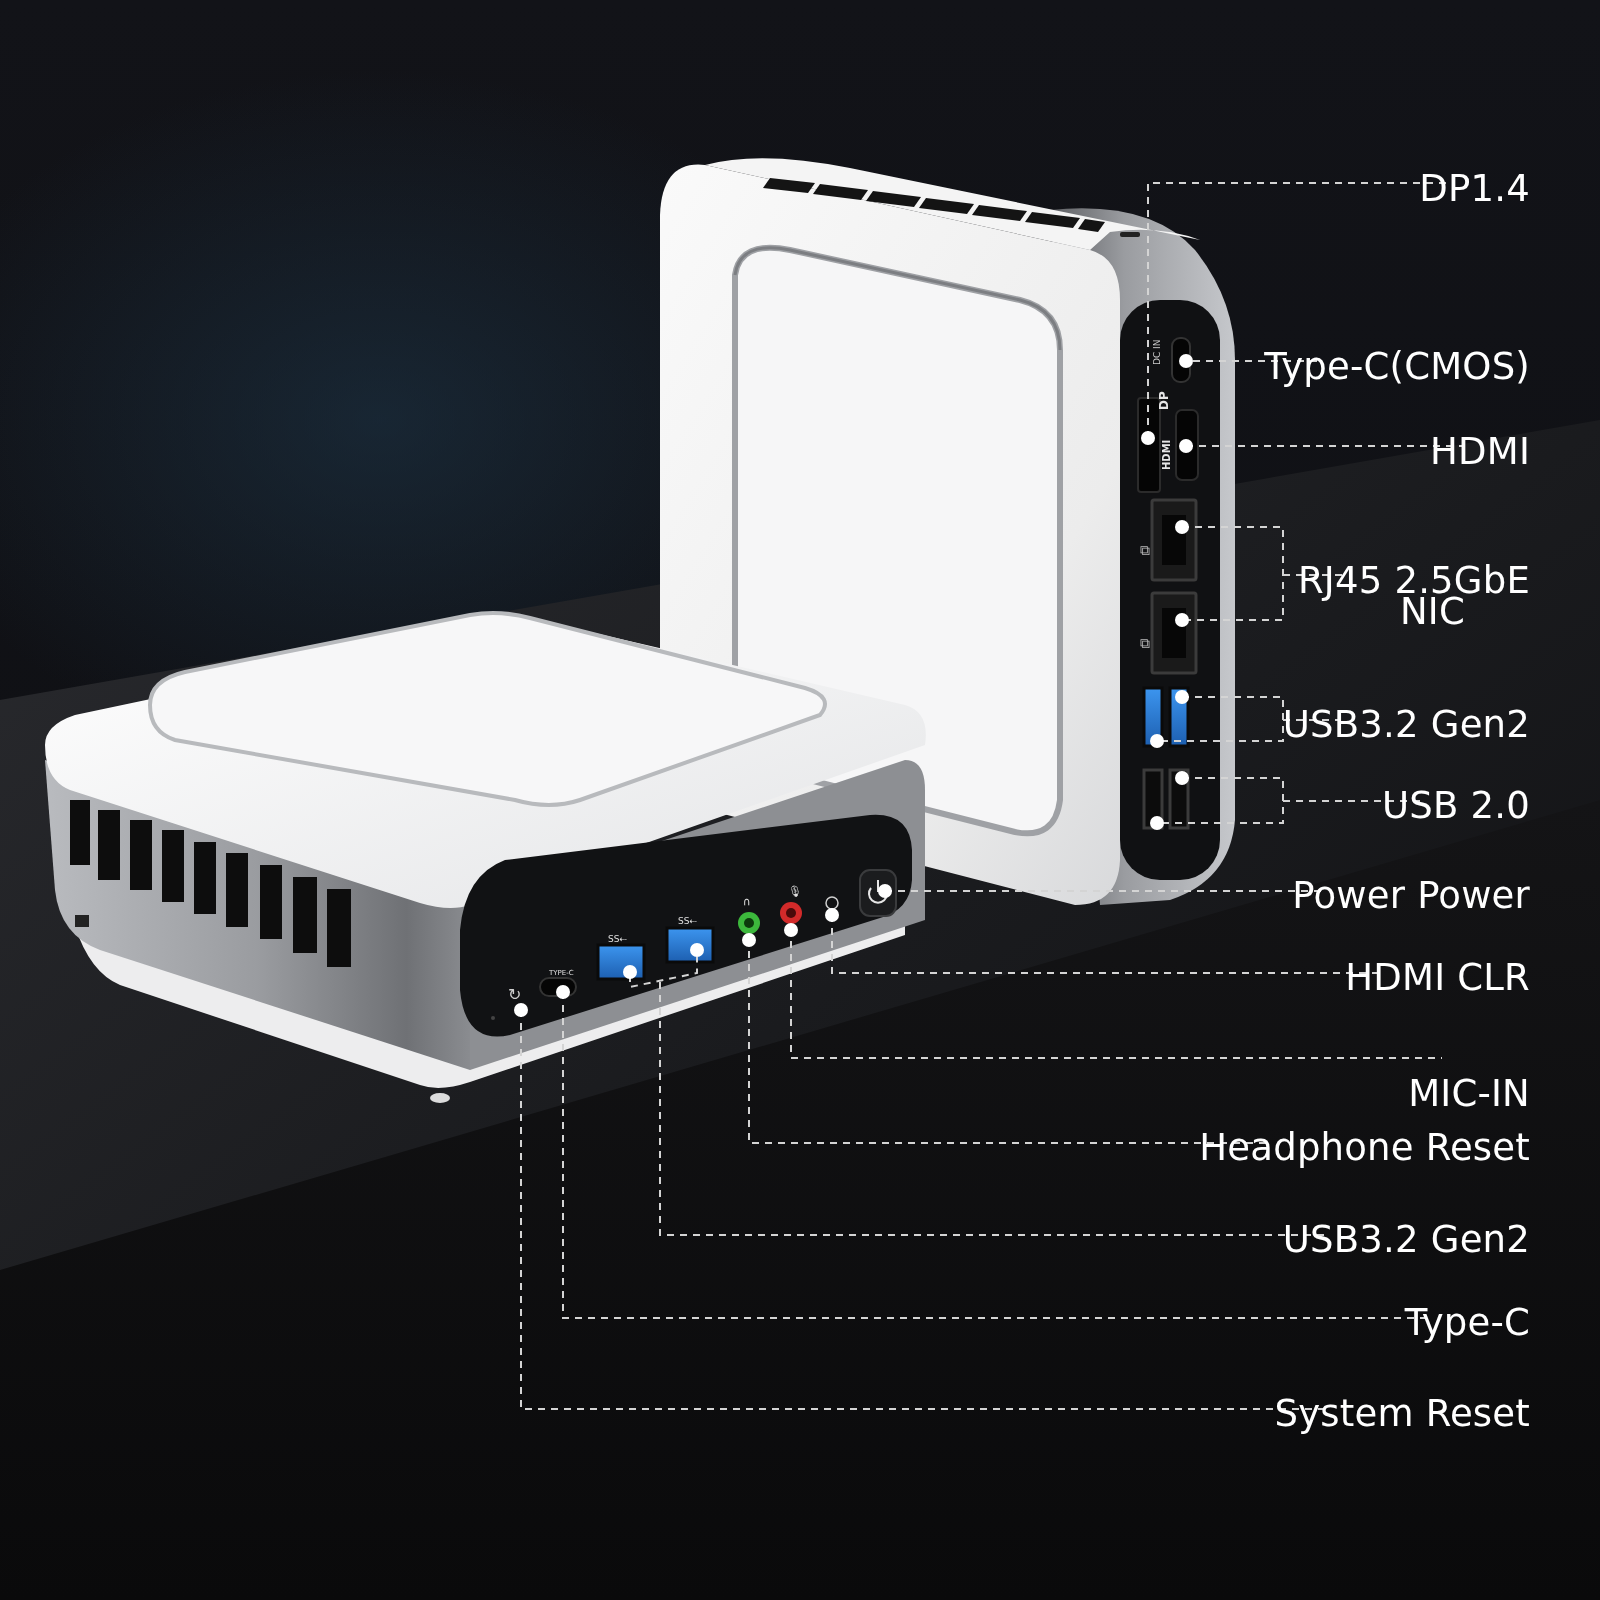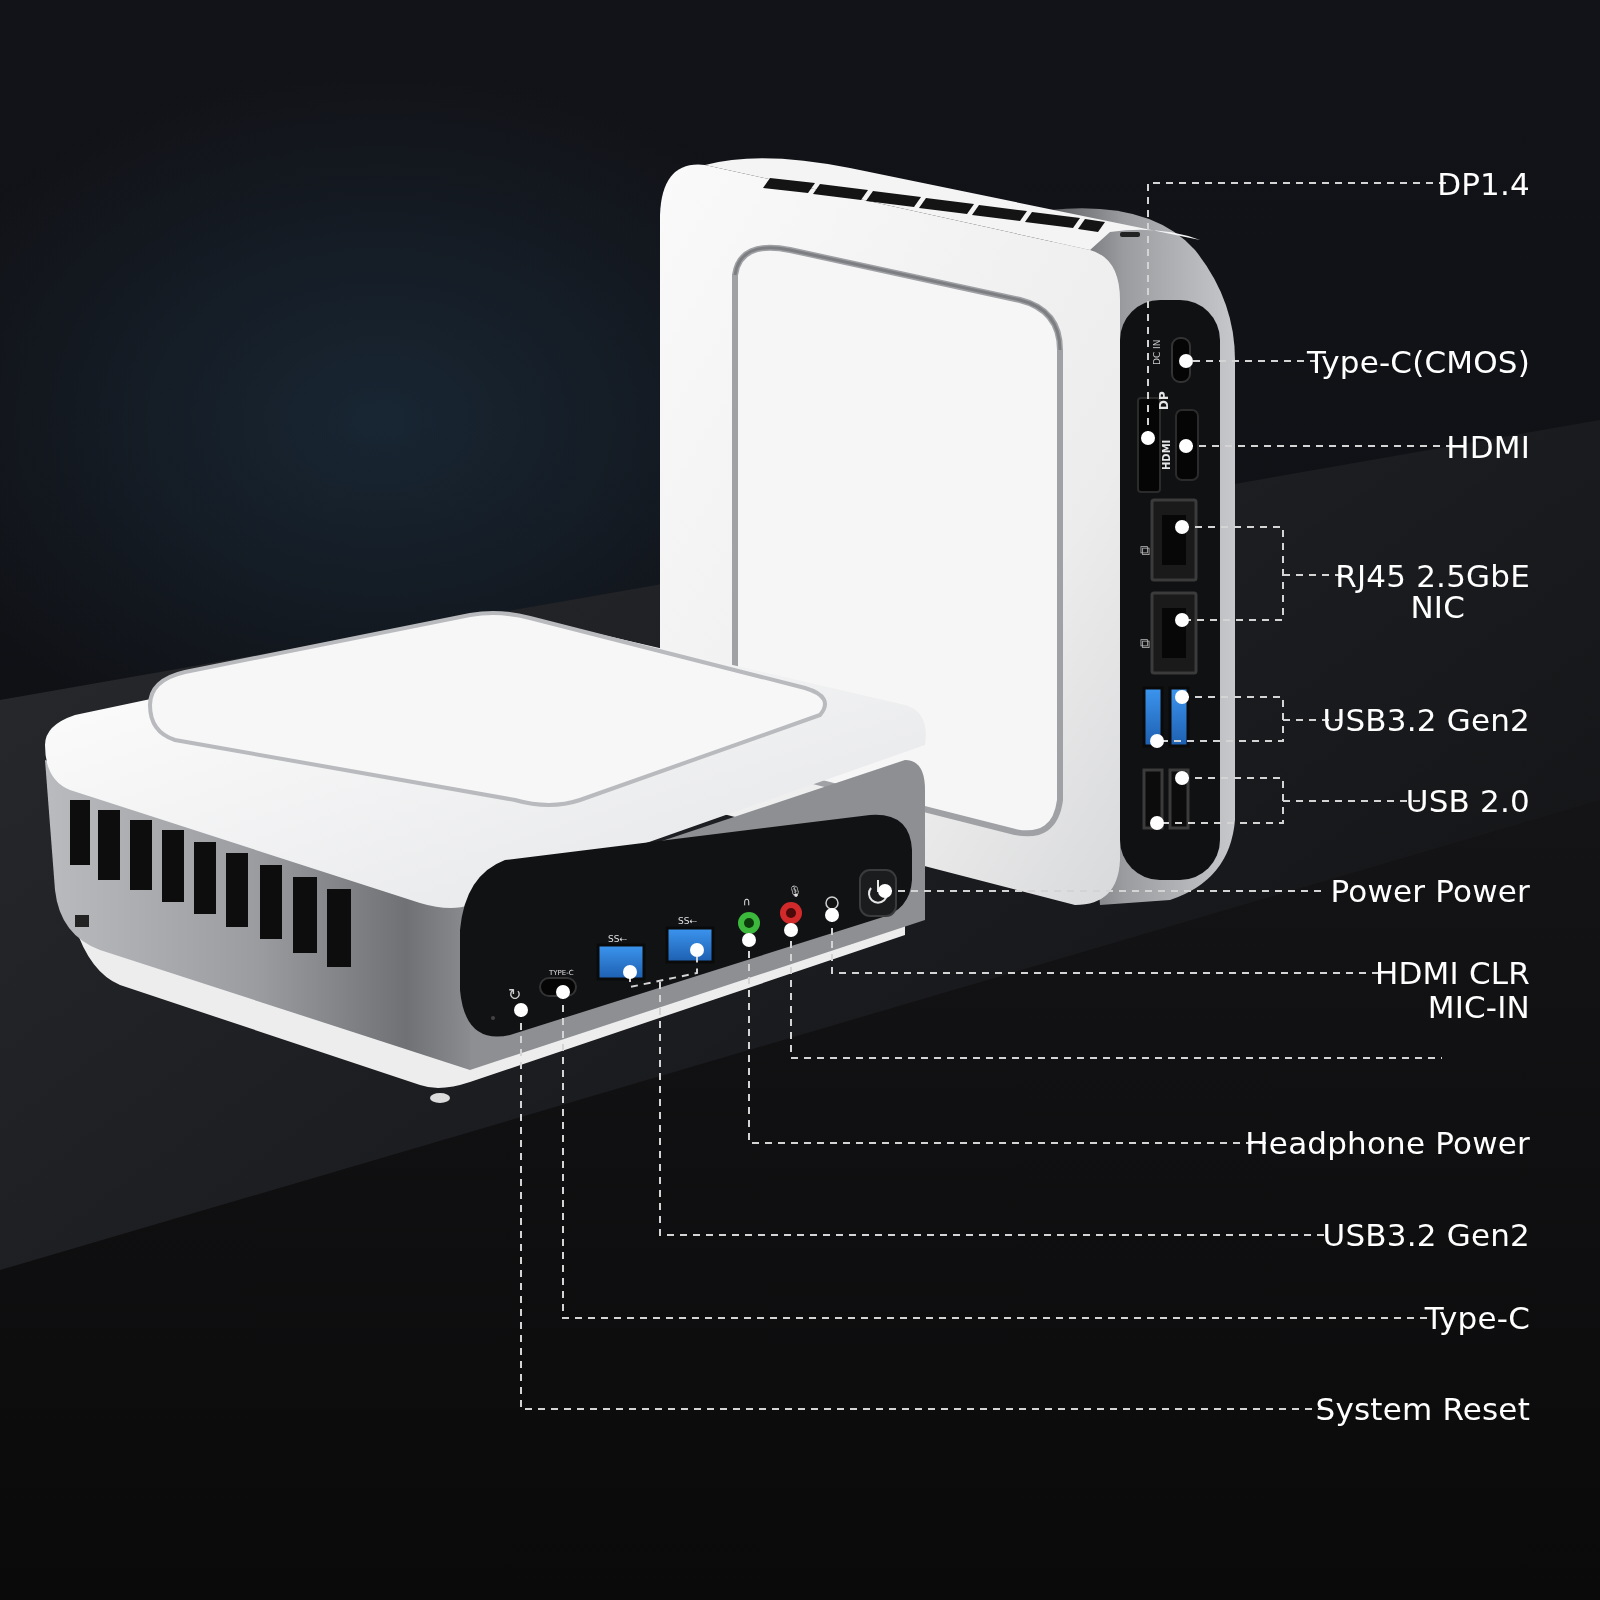--- a/index.html
+++ b/index.html
@@ -8,21 +8,21 @@
     background: #0e0f13;
     font-family: "DejaVu Sans", "Liberation Sans", sans-serif;
   }
   .bg {
     position: absolute; inset: 0;
     background:
       radial-gradient(ellipse 700px 500px at 380px 420px, rgba(30,55,75,0.55), rgba(0,0,0,0) 70%),
       linear-gradient(180deg, #121318 0%, #0f1014 60%, #0c0c0e 100%);
   }
   .callout-label {
-    position: absolute; right: 70px; color: #ffffff; font-size: 31px;
+    position: absolute; right: 70px; color: #ffffff; font-size: 37px;
     letter-spacing: 0.2px; white-space: nowrap; text-align: right; line-height: 1.5;
   }
   svg { position: absolute; left: 0; top: 0; }
 </style>
 </head>
 <body>
 
 <div class="bg"></div>
 
 <svg width="1600" height="1600" viewBox="0 0 1600 1600">
@@ -214,18 +214,18 @@
   <div class="callout-label" style="top:424px">HDMI</div>
   <div class="callout-label" style="top:553px">RJ45 2.5GbE</div>
   <div class="callout-label" style="top:584px; right:135px">NIC</div>
   <div class="callout-label" style="top:697px">USB3.2 Gen2</div>
   <div class="callout-label" style="top:778px">USB 2.0</div>
 </div>
 
 <div>
   <div class="callout-label" style="top:868px">Power Power</div>
   <div class="callout-label" style="top:950px">HDMI CLR</div>
-  <div class="callout-label" style="top:984px">MIC-IN</div>
-  <div class="callout-label" style="top:1120px">Headphone Power</div>
+  <div class="callout-label" style="top:1066px">MIC-IN</div>
+  <div class="callout-label" style="top:1120px">Headphone Reset</div>
   <div class="callout-label" style="top:1212px">USB3.2 Gen2</div>
   <div class="callout-label" style="top:1295px">Type-C</div>
   <div class="callout-label" style="top:1386px">System Reset</div>
 </div>
 
 </body></html>

